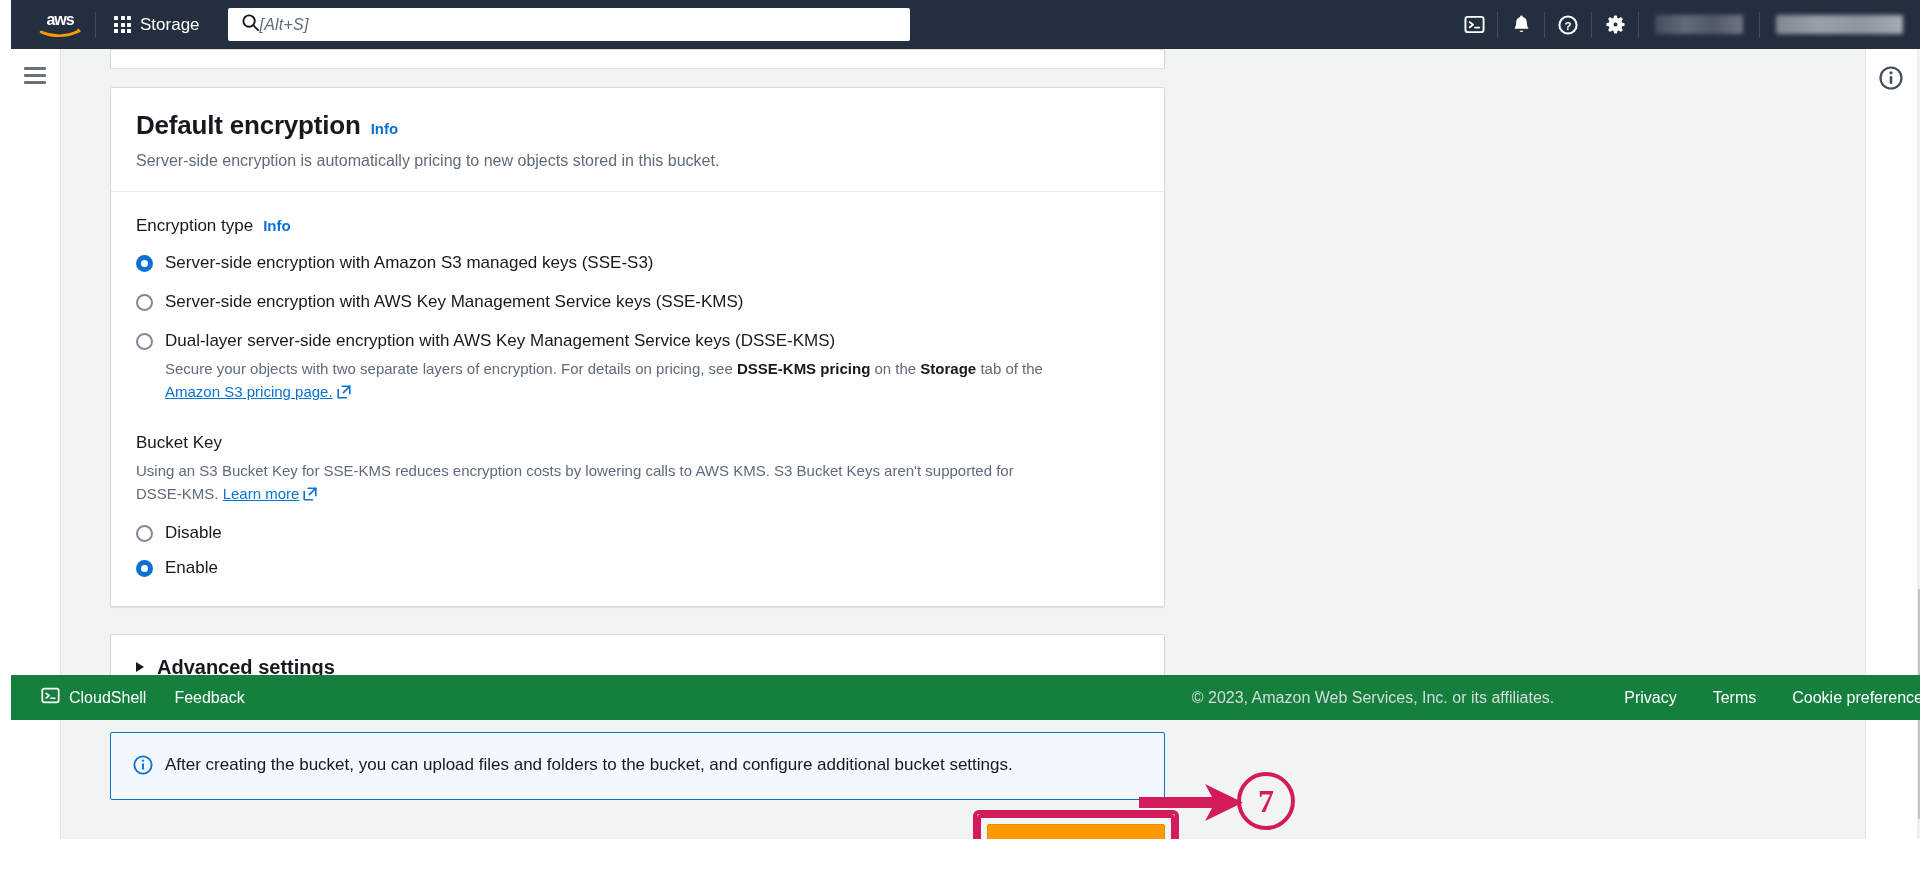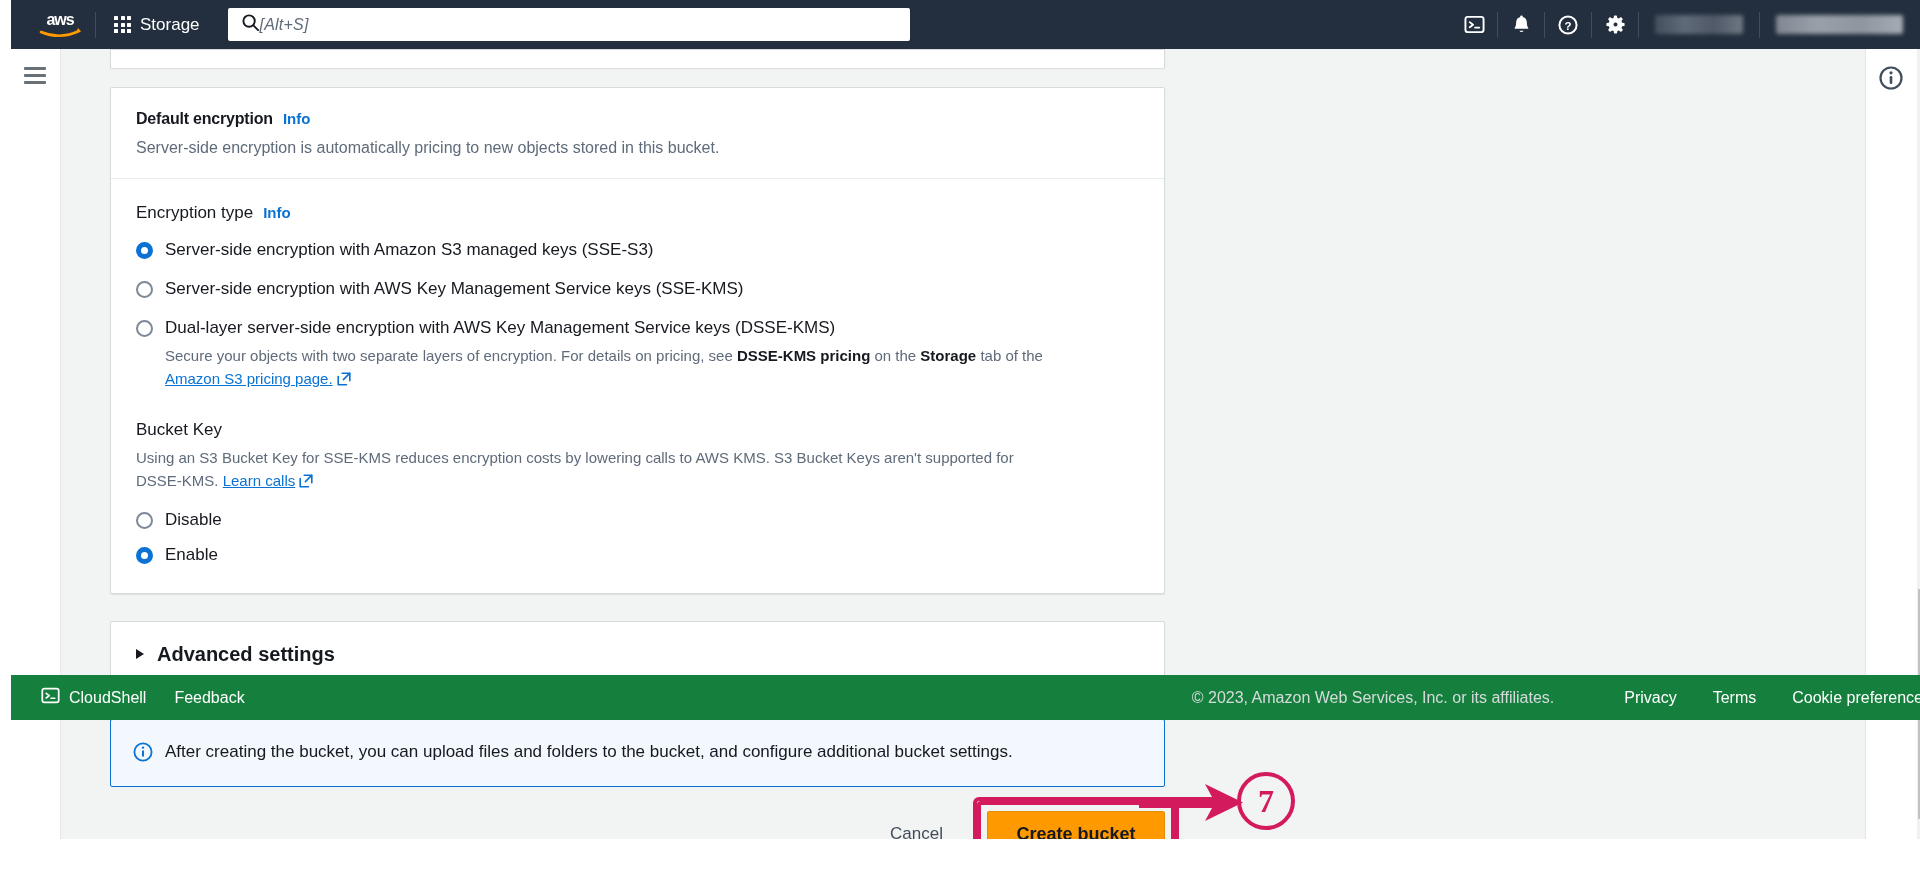--- a/index.html
+++ b/index.html
@@ -71,21 +71,21 @@
   .panel-stub {
     height: 19px; background: #ffffff; border: 1px solid #d5dbdb;
     border-bottom: none; border-radius: 0; box-shadow: 0 1px 1px rgba(0,0,0,.08);
   }
 
   .card {
     background: #ffffff; border: 1px solid #d5dbdb; border-radius: 2px;
     box-shadow: 0 1px 1px rgba(0,0,0,.08);
   }
   .card-head { padding: 22px 25px 19px 25px; }
-  .card-title { font-size: 16px; font-weight: bold; color: #16191f; letter-spacing: -0.2px; }
+  .card-title { font-size: 26px; font-weight: bold; color: #16191f; letter-spacing: -0.2px; }
   .info-link { font-size: 15px; color: #0972d3; text-decoration: none; font-weight: bold; margin-left: 10px; cursor: pointer; }
   .card-sub { font-size: 16px; color: #5f6b7a; margin-top: 9px; line-height: 1.4; }
   .card-rule { height: 1px; background: #e9ebed; }
   .card-body { padding: 24px 25px 26px 25px; }
 
   .field-label { font-size: 17px; color: #16191f; }
   .radio-row { display: flex; align-items: flex-start; margin-top: 16px; cursor: pointer; }
   .radio {
     flex: 0 0 auto; width: 17px; height: 17px; border-radius: 50%;
     border: 2px solid #7d8998; background: #ffffff; margin-top: 3px; margin-right: 12px;
@@ -304,21 +304,21 @@
                     <line x1="12.6" y1="1.4" x2="6.4" y2="7.6" stroke="#0972d3" stroke-width="1.6" stroke-linecap="round"></line>
                     <path d="M9.5 12.8 H1.2 V4.6" stroke="#0972d3" stroke-width="1.6" fill="none" stroke-linecap="round" stroke-linejoin="round"></path>
                   </svg>
                 </span>
               </div>
             </span>
           </div>
 
           <div class="sub-head">Bucket Key</div>
           <div class="sub-desc">
-            <span>Using an S3 Bucket Key for SSE-KMS reduces encryption costs by lowering calls to AWS KMS. S3 Bucket Keys aren't supported for DSSE-KMS. </span><span class="ext-link">Learn calls</span><span class="ext-ico">
+            <span>Using an S3 Bucket Key for SSE-KMS reduces encryption costs by lowering calls to AWS KMS. S3 Bucket Keys aren't supported for DSSE-KMS. </span><span class="ext-link">Learn more</span><span class="ext-ico">
               <svg width="14" height="14" viewBox="0 0 14 14" aria-hidden="true">
                 <path d="M5.2 1.2 H12.8 V8.8" stroke="#0972d3" stroke-width="1.6" fill="none" stroke-linecap="round" stroke-linejoin="round"></path>
                 <line x1="12.6" y1="1.4" x2="6.4" y2="7.6" stroke="#0972d3" stroke-width="1.6" stroke-linecap="round"></line>
                 <path d="M9.5 12.8 H1.2 V4.6" stroke="#0972d3" stroke-width="1.6" fill="none" stroke-linecap="round" stroke-linejoin="round"></path>
               </svg>
             </span>
           </div>
 
           <div class="radio-row" style="margin-top:14px;">
             <span class="radio"></span>

